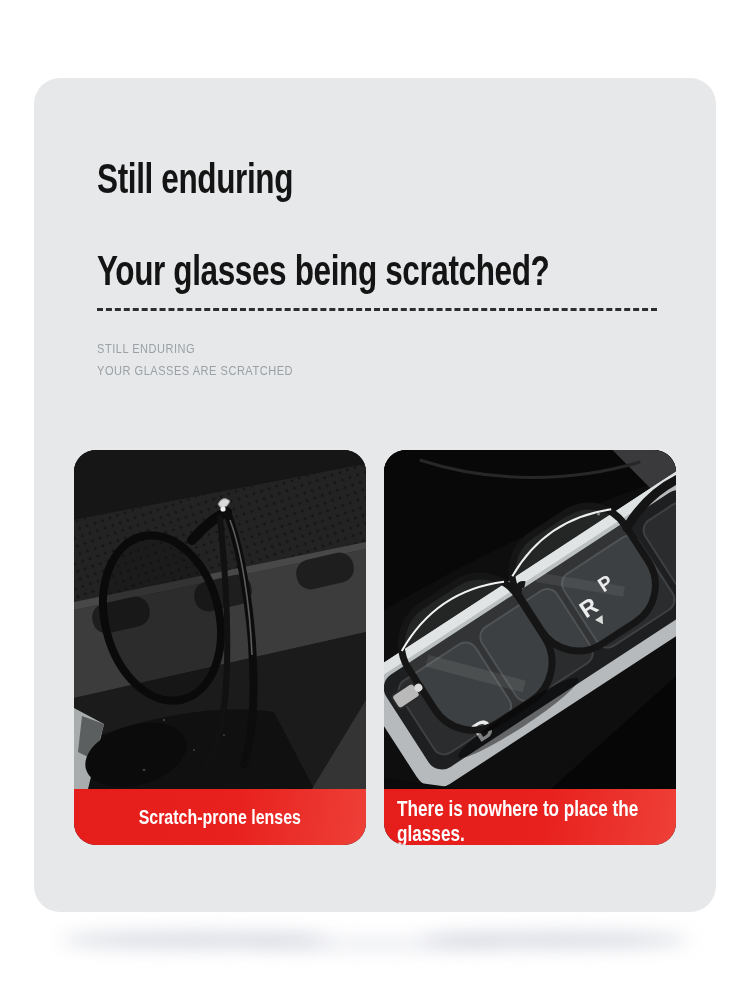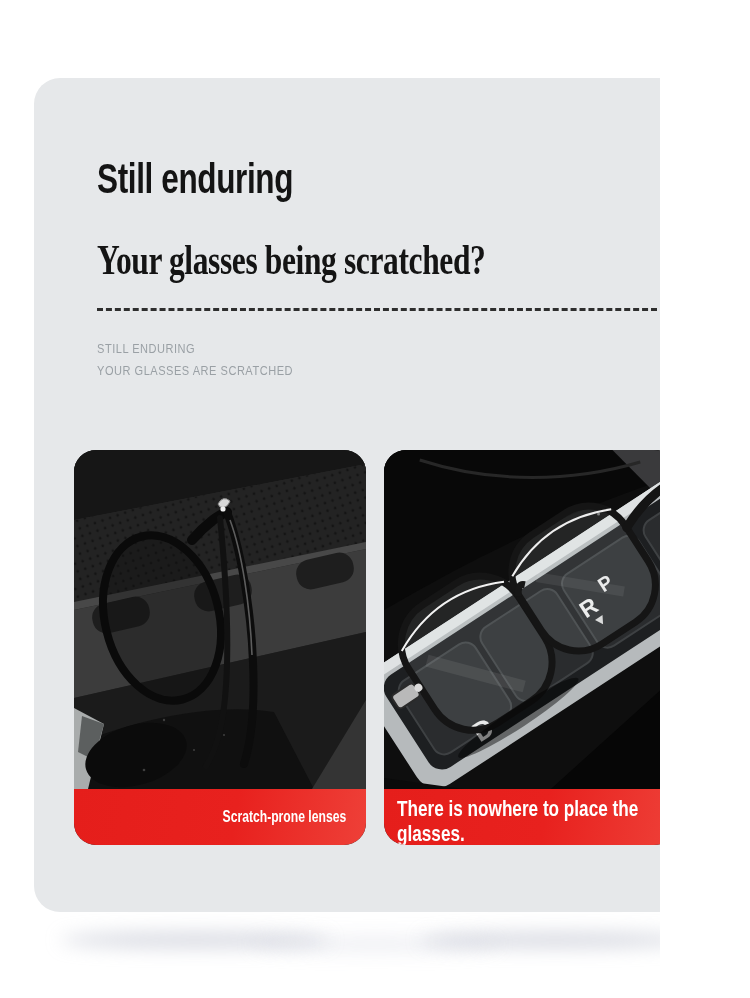--- a/index.html
+++ b/index.html
@@ -1,32 +1,32 @@
 <!DOCTYPE html>
 <html><head>
 <meta charset="utf-8">
 <style>
   * { margin:0; padding:0; box-sizing:border-box; }
   html,body { background:#ffffff; }
   .page {
-    position:relative; width:660px; height:998px; overflow:hidden;
+    position:relative; width:750px; height:998px; overflow:hidden;
     background:#ffffff;
     font-family:"Liberation Sans", sans-serif;
   }
   .card {
     position:absolute; left:34px; top:78px; width:682px; height:834px;
     background:#e6e8ea; border-radius:26px;
   }
   .headline {
     position:absolute; left:63px; color:#141414; font-weight:bold;
     font-size:42px; line-height:42px; white-space:nowrap;
   }
   .headline .cond { display:inline-block; transform:scaleX(0.75); transform-origin:0 50%; letter-spacing:-0.5px; }
   .h1 { top:80px; }
-  .h2 { top:161px;font-family:Liberation Serif, serif; }
+  .h2 { top:172px; }
   .dashed-divider {
     position:absolute; left:63px; top:230px; width:560px; height:0;
     border-top:3px dashed #2e2e2e;
   }
   .subtitle {
     position:absolute; left:63px; top:260px; color:#9aa0a5;
     font-size:13px; line-height:22px; letter-spacing:0.6px; white-space:nowrap;
   }
   .subtitle .cond { display:inline-block; transform:scaleX(0.85); transform-origin:0 50%; }
   .panels { position:absolute; left:40px; top:372px; width:602px; height:395px; display:flex; gap:18px; }
@@ -34,21 +34,21 @@
     position:relative; width:292px; height:395px; border-radius:22px;
     overflow:hidden; background:#1a1a1a;
   }
   .photo { position:absolute; left:0; top:0; right:0; bottom:56px; }
   .photo svg { display:block; width:100%; height:100%; }
   .caption {
     position:absolute; left:0; right:0; bottom:0; height:56px;
     background:linear-gradient(100deg,#e51e1b 0%, #e8211e 55%, #ee4038 100%);
     color:#ffffff; font-weight:bold;
   }
-  .caption-center { display:flex; align-items:center; justify-content:flex-end; font-size:16px; }
+  .caption-center { display:flex; align-items:center; justify-content:center; font-size:21px; }
   .caption-center .cond { display:inline-block; transform:scaleX(0.76); transform-origin:50% 50%; }
   .caption-left { padding:7px 10px 0 13px; font-size:22px; line-height:25px; }
   .caption-left .line { display:block; white-space:nowrap; }
   .caption-left .cond { display:inline-block; transform:scaleX(0.78); transform-origin:0 50%; }
   .card-shadow {
     position:absolute; height:16px; border-radius:50%;
     background:rgba(168,174,190,0.45); filter:blur(9px);
   }
   .card-shadow.sl { left:60px;  top:932px; width:270px; }
   .card-shadow.sr { left:420px; top:932px; width:270px; }

